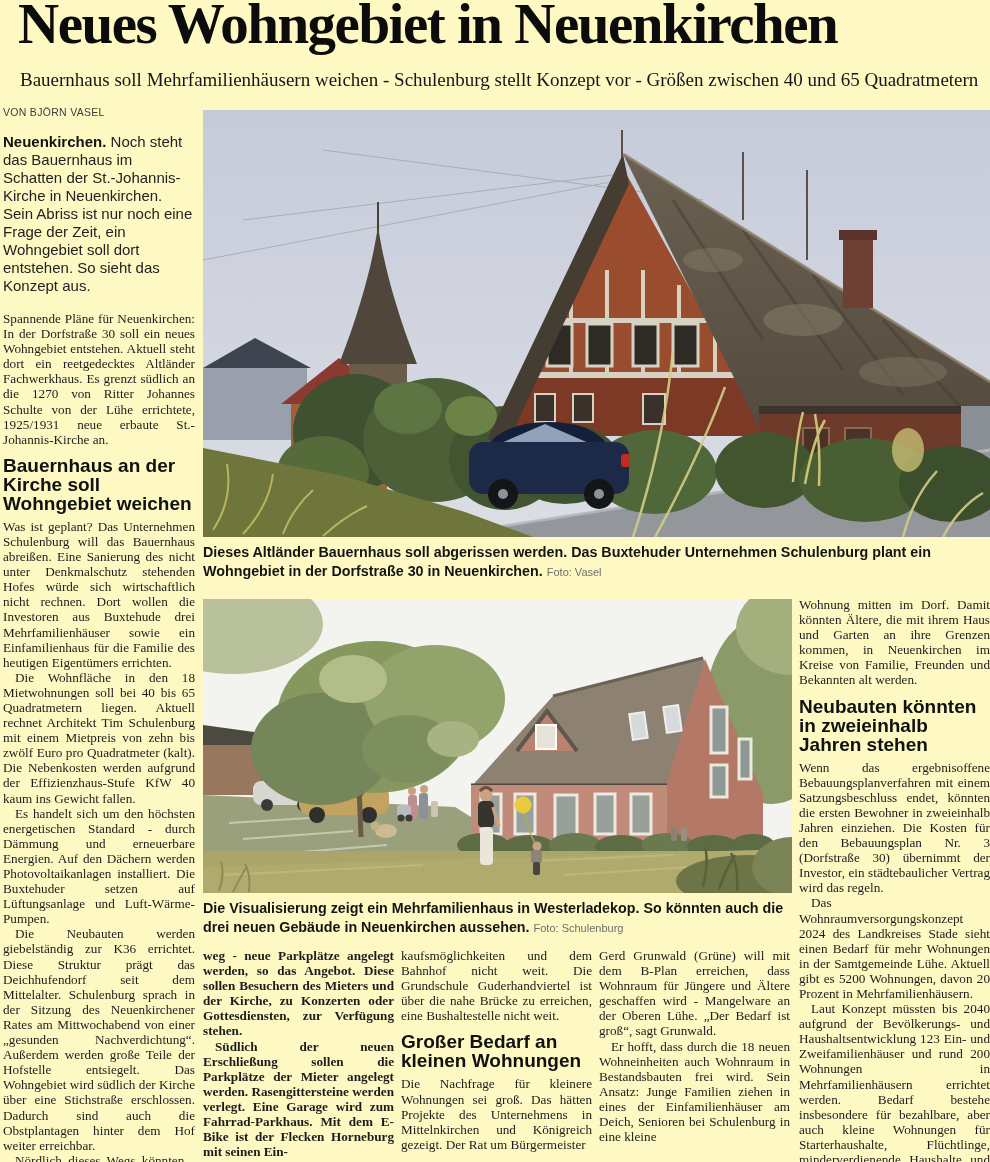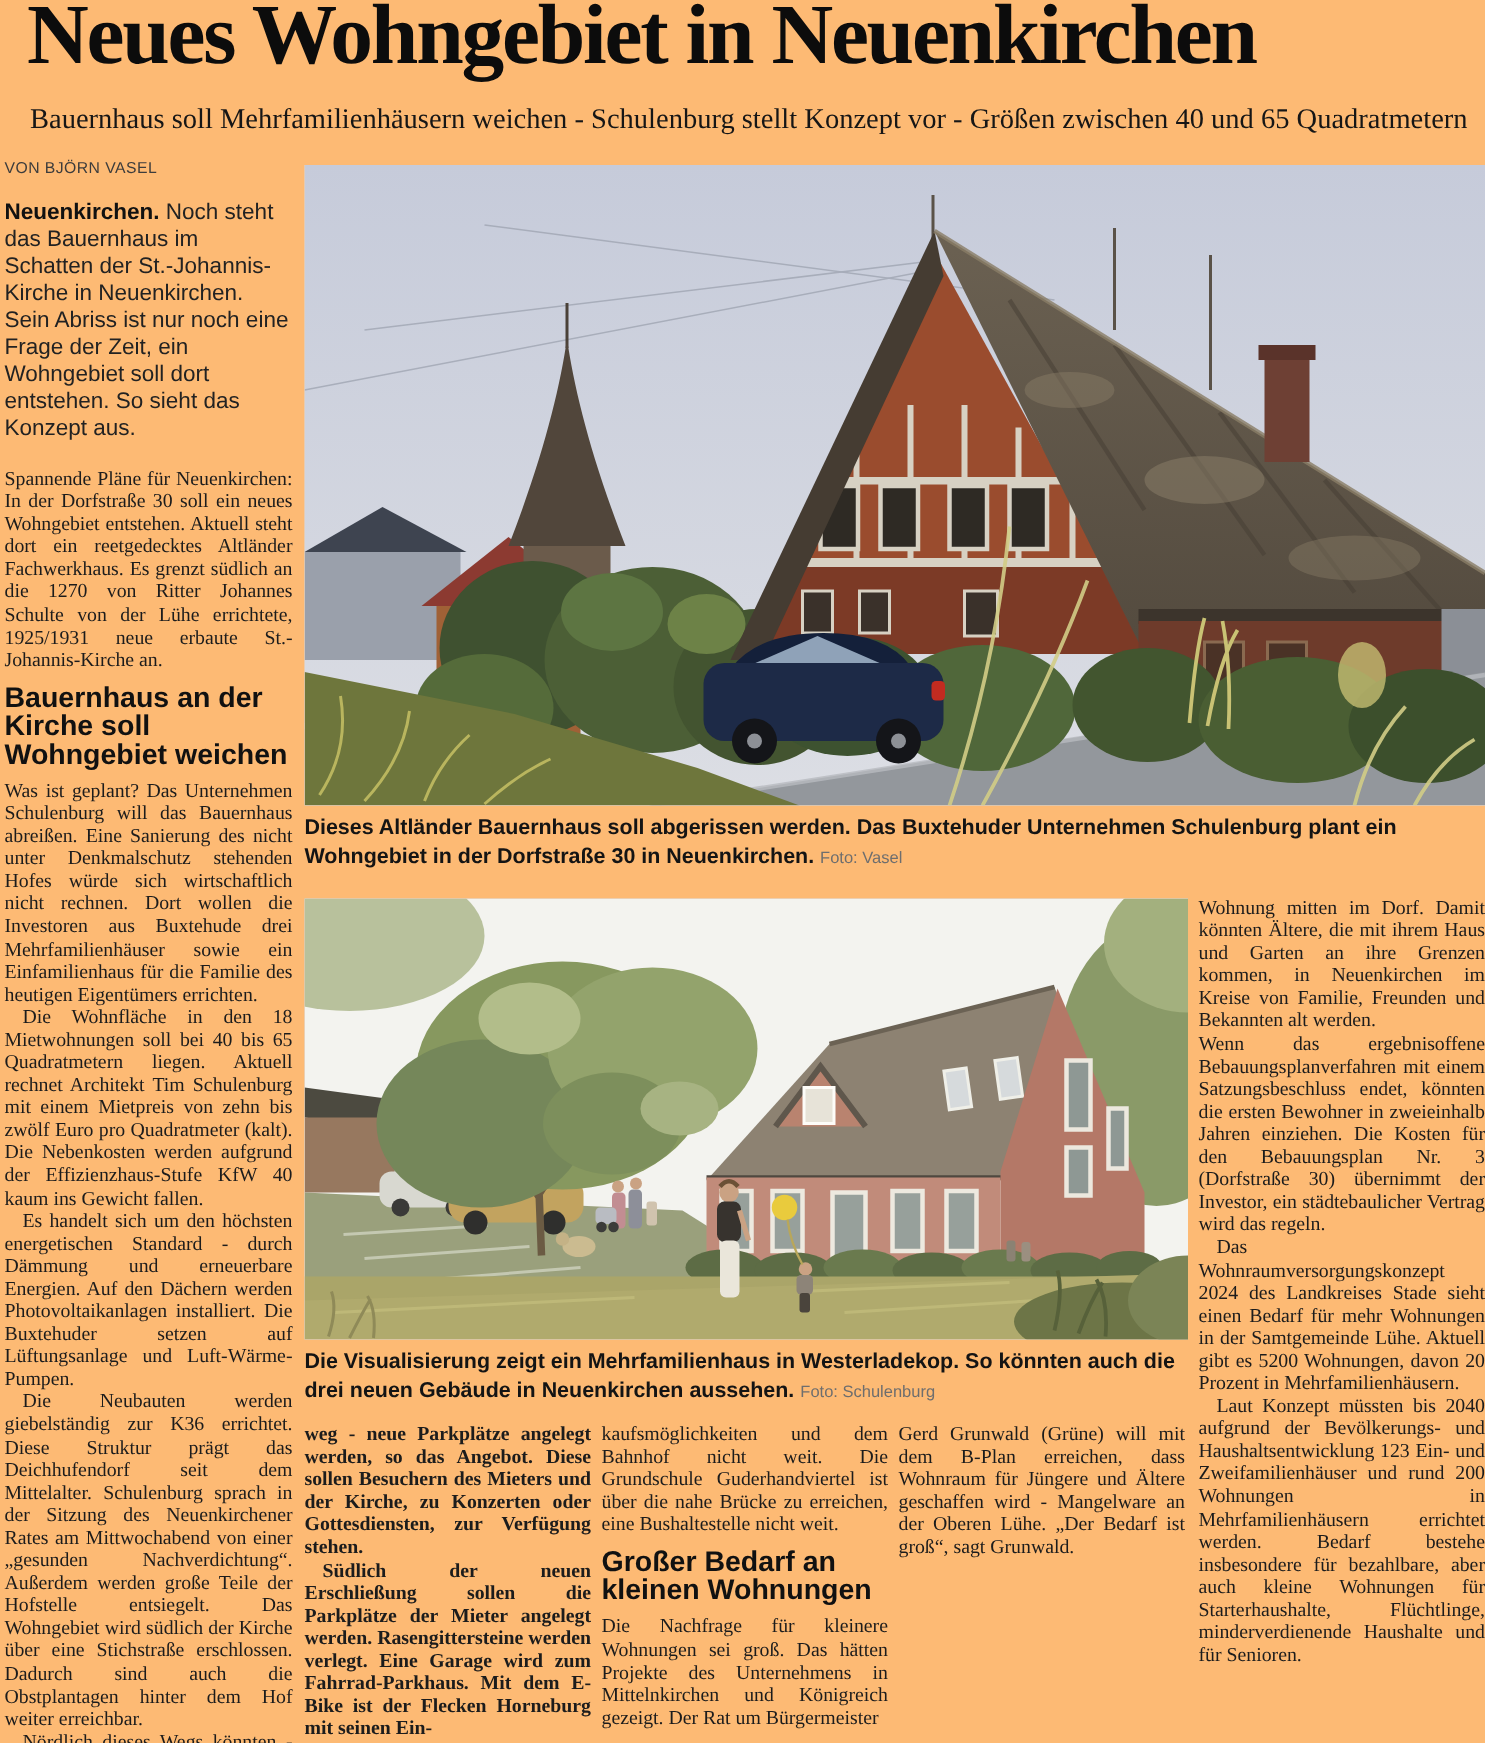--- a/index.html
+++ b/index.html
@@ -1,16 +1,16 @@
 <!DOCTYPE html>
 <html lang="de"><head>
 <meta charset="utf-8">
 <style>
   html,body{margin:0;padding:0;background:#ffffff;}
-  .page{position:relative;width:990px;height:1162px;background:#fdba74;overflow:hidden;
+  .page{position:relative;width:990px;height:1162px;background:#fef9c3;overflow:hidden;
         color:#1a1a1a;font-family:"Liberation Serif",serif;}
 
   .headline{position:absolute;left:18px;top:-8px;width:966px;margin:0;
             font-family:"Liberation Serif",serif;font-weight:bold;
             font-size:57px;line-height:64px;letter-spacing:-1.5px;color:#0c0c0c;white-space:nowrap;}
   .subheadline{position:absolute;left:20px;top:68px;width:960px;
             font-family:Liberation Serif, serif;font-size:19px;line-height:24px;color:#161616;}
 
   .col{position:absolute;}
   .col-left{left:3px;top:106px;width:192px;}
@@ -349,22 +349,24 @@
   </div>
 
   <div class="col col-b2">
     <p class="body">kaufsmöglichkeiten und dem Bahnhof nicht weit. Die Grundschule Guderhandviertel ist über die nahe Brücke zu erreichen, eine Bushaltestelle nicht weit.</p>
     <h3 class="subhead">Großer Bedarf an kleinen Wohnungen</h3>
     <p class="body">Die Nachfrage für kleinere Wohnungen sei groß. Das hätten Projekte des Unternehmens in Mittelnkirchen und Königreich gezeigt. Der Rat um Bürgermeister</p>
   </div>
 
   <div class="col col-b3">
     <p class="body">Gerd Grunwald (Grüne) will mit dem B-Plan erreichen, dass Wohnraum für Jüngere und Ältere geschaffen wird - Mangelware an der Oberen Lühe. „Der Bedarf ist groß“, sagt Grunwald.</p>
+    <p class="body indent">Er hofft, dass durch die 18 neuen Wohneinheiten auch Wohnraum in Bestandsbauten frei wird. Sein Ansatz: Junge Familien ziehen in eines der Einfamilienhäuser am Deich, Senioren bei Schulenburg in eine kleine</p>
   </div>
 
   <div class="col col-right">
     <p class="body">Wohnung mitten im Dorf. Damit könnten Ältere, die mit ihrem Haus und Garten an ihre Grenzen kommen, in Neuenkirchen im Kreise von Familie, Freunden und Bekannten alt werden.</p>
+    <h3 class="subhead">Neubauten könnten in zweieinhalb Jahren stehen</h3>
     <p class="body">Wenn das ergebnisoffene Bebauungsplanverfahren mit einem Satzungsbeschluss endet, könnten die ersten Bewohner in zweieinhalb Jahren einziehen. Die Kosten für den Bebauungsplan Nr. 3 (Dorfstraße 30) übernimmt der Investor, ein städtebaulicher Vertrag wird das regeln.</p>
     <p class="body indent">Das Wohnraumversorgungskonzept 2024 des Landkreises Stade sieht einen Bedarf für mehr Wohnungen in der Samtgemeinde Lühe. Aktuell gibt es 5200 Wohnungen, davon 20 Prozent in Mehrfamilienhäusern.</p>
     <p class="body indent">Laut Konzept müssten bis 2040 aufgrund der Bevölkerungs- und Haushaltsentwicklung 123 Ein- und Zweifamilienhäuser und rund 200 Wohnungen in Mehrfamilienhäusern errichtet werden. Bedarf bestehe insbesondere für bezahlbare, aber auch kleine Wohnungen für Starterhaushalte, Flüchtlinge, minderverdienende Haushalte und für Senioren.</p>
   </div>
 
 </div>
 
 </body></html>

